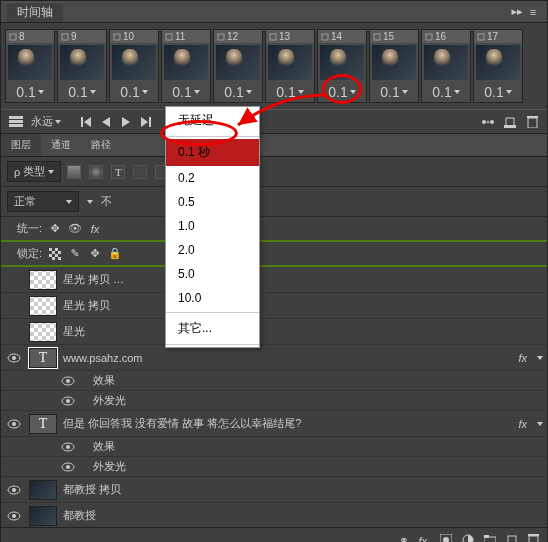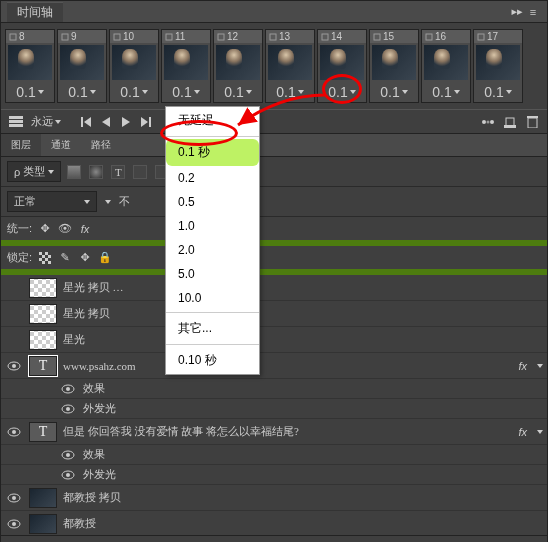--- a/index.html
+++ b/index.html
@@ -23,39 +23,39 @@
   .play-controls { display: flex; gap: 6px; margin-left: 10px; }
   
   .layers-tabs { display: flex; background: #4a4a4a; border-bottom: 1px solid #222; }
   .ltab { padding: 4px 10px; font-size: 10px; cursor: pointer; }
   .ltab.active { background: #3f3f3f; }
   .layer-filter { display: flex; align-items: center; padding: 4px 6px; gap: 6px; border-bottom: 1px solid #2a2a2a; }
   .filter-kind { display: flex; align-items: center; gap: 3px; background: #333; border: 1px solid #222; padding: 2px 6px; cursor: pointer; }
   .filter-icons { display: flex; gap: 8px; }
   .filter-icons .fi { width: 14px; height: 14px; border: 1px solid #555; }
   .blend-row { display: flex; align-items: center; padding: 4px 6px; gap: 8px; border-bottom: 1px solid #2a2a2a; }
-  .blend-select { background: #333; border: 1px solid #222; padding: 2px 6px; display: flex; align-items: center; gap: 4px; cursor: pointer; width: 90px; justify-content: space-between; }
-  .unify-row, .lock-row { display: flex; align-items: center; padding: 4px 6px; gap: 6px; border-bottom: 6px solid #4d7c0f; }
+  .blend-select { background: #333; border: 1px solid #222; padding: 2px 6px; display: flex; align-items: center; gap: 4px; cursor: pointer; width: 72px; justify-content: space-between; }
+  .unify-row, .lock-row { display: flex; align-items: center; padding: 4px 16px; gap: 6px; border-bottom: 2px solid #4d7c0f; }
   .layers-list { overflow-y: auto; height: 260px; background: #3f3f3f; }
   .layer-row { display: flex; align-items: center; border-bottom: 1px solid #333; height: 26px; padding: 0 4px; gap: 6px; }
   .eye-col { width: 18px; display: flex; justify-content: center; }
   .layer-thumb { width: 28px; height: 20px; background: #555; border: 1px solid #222; flex-shrink: 0; }
   .layer-thumb.checker { background: repeating-conic-gradient(#ccc 0% 25%, #fff 0% 50%) 0/8px 8px; }
   .layer-thumb.type { background: #5a5a5a; display: flex; align-items: center; justify-content: center; color: #eee; font-family: serif; font-size: 14px; }
   .layer-thumb.img { background: linear-gradient(135deg, #1a2530, #3a4550); }
-  .layer-name { flex: 1; font-size: 11px; white-space: nowrap; overflow: hidden; text-overflow: ellipsis; font-family: Liberation Serif, serif; }
+  .layer-name { flex: 1; font-size: 11px; white-space: nowrap; overflow: hidden; text-overflow: ellipsis; }
   .fx-badge { font-style: italic; font-size: 11px; color: #ccc; margin-right: 4px; }
-  .sub-row { padding-left: 60px; height: 20px; display: flex; align-items: center; gap: 8px; font-size: 11px; border-bottom: 1px solid #333; }
+  .sub-row { padding-left: 60px; height: 20px; display: flex; align-items: center; gap: 18px; font-size: 11px; border-bottom: 1px solid #333; }
   .layer-row.selected .layer-thumb { outline: 1px solid #fff; }
   .layers-footer { display: flex; align-items: center; justify-content: flex-end; gap: 10px; padding: 4px 8px; border-top: 1px solid #222; background: #3f3f3f; height: 26px; }
   .layers-footer .fi { cursor: pointer; }
   
   .dropdown { position: absolute; left: 165px; top: 106px; width: 95px; background: #fff; border: 1px solid #999; box-shadow: 2px 2px 4px rgba(0,0,0,0.3); z-index: 20; color: #000; font-size: 12px; }
   .dropdown-item { padding: 5px 12px; cursor: pointer; }
-  .dropdown-item.highlight { background: #bef264; border-radius: 6px; }
+  .dropdown-item.highlight { background: #b91c1c; }
   .dropdown-sep { border-top: 1px solid #ccc; margin: 2px 0; }
   
   .annot { position: absolute; border: 3px solid #e00; border-radius: 50%; z-index: 30; pointer-events: none; }
   .annot-arrow { position: absolute; z-index: 29; pointer-events: none; }
   .caret-down { display: inline-block; width: 0; height: 0; border-left: 3px solid transparent; border-right: 3px solid transparent; border-top: 4px solid #ccc; }
 </style>
 </head>
 <body>
 
 <div class="panel">
@@ -437,21 +437,20 @@
   <div class="dropdown-item highlight">0.1 秒</div>
   <div class="dropdown-item">0.2</div>
   <div class="dropdown-item">0.5</div>
   <div class="dropdown-item">1.0</div>
   <div class="dropdown-item">2.0</div>
   <div class="dropdown-item">5.0</div>
   <div class="dropdown-item">10.0</div>
   <div class="dropdown-sep"></div>
   <div class="dropdown-item">其它...</div>
   <div class="dropdown-sep"></div>
-  <div class="dropdown-item">0.10 秒</div>
 </div>
 
 <div class="annot" style="left:322px; top:74px; width:40px; height:30px;"></div>
 <div class="annot" style="left:160px; top:120px; width:78px; height:26px;"></div>
 <svg class="annot-arrow" style="left:230px; top:90px; width:100px; height:40px;">
   <defs>
       <marker id="ah" markerWidth="8" markerHeight="8" refX="6" refY="3" orient="auto">
         <path d="M0,0 L6,3 L0,6 Z" fill="#e00"></path>
       </marker>
     </defs>

